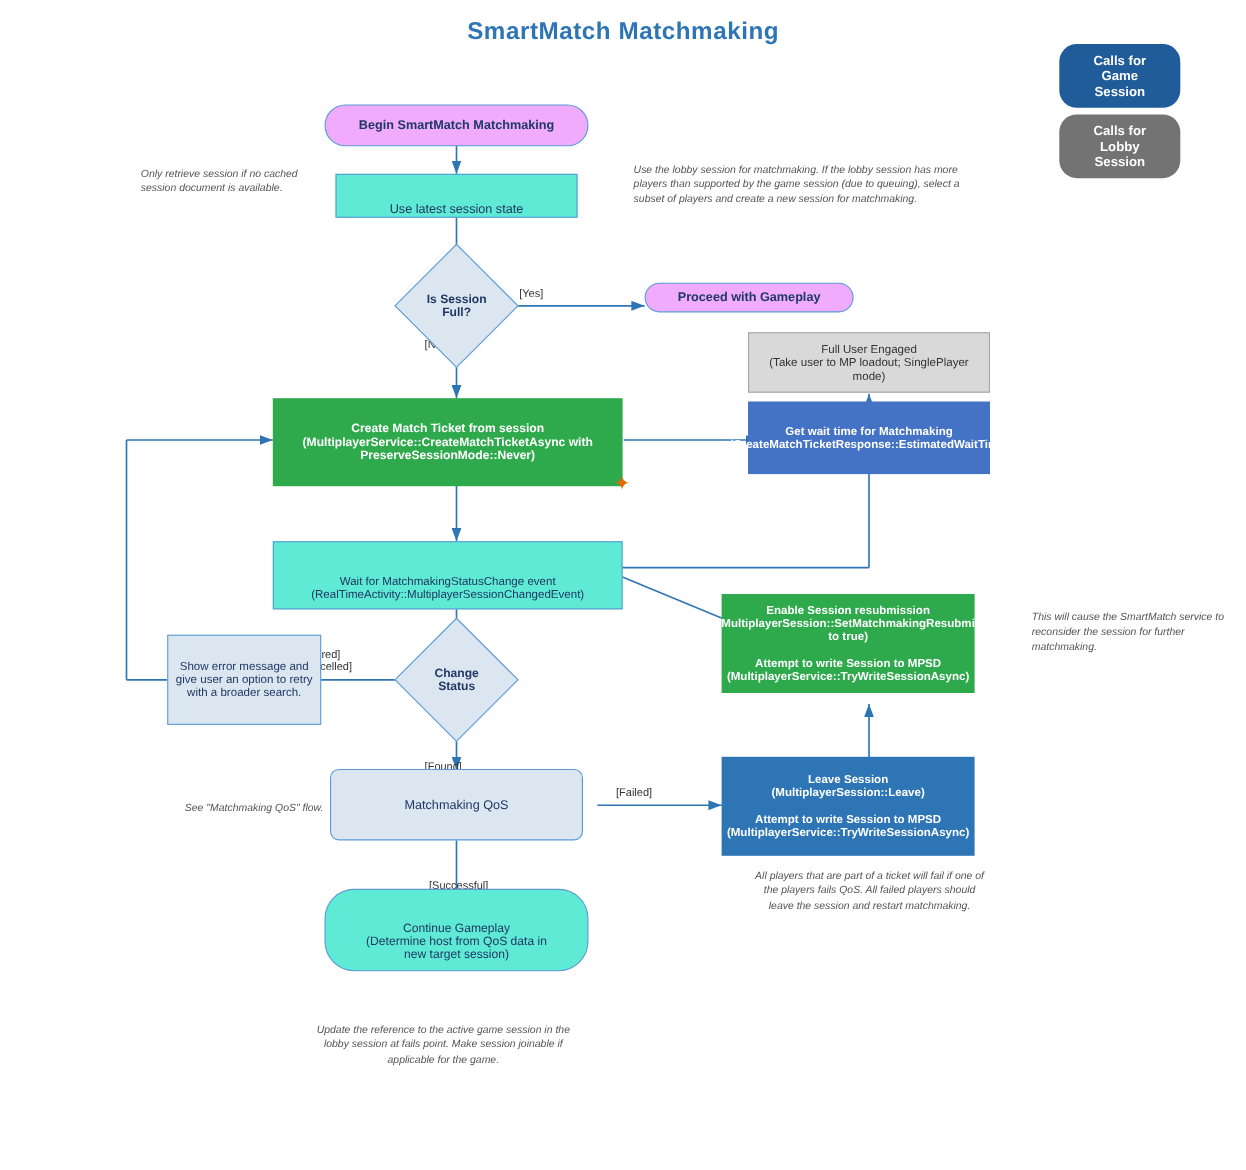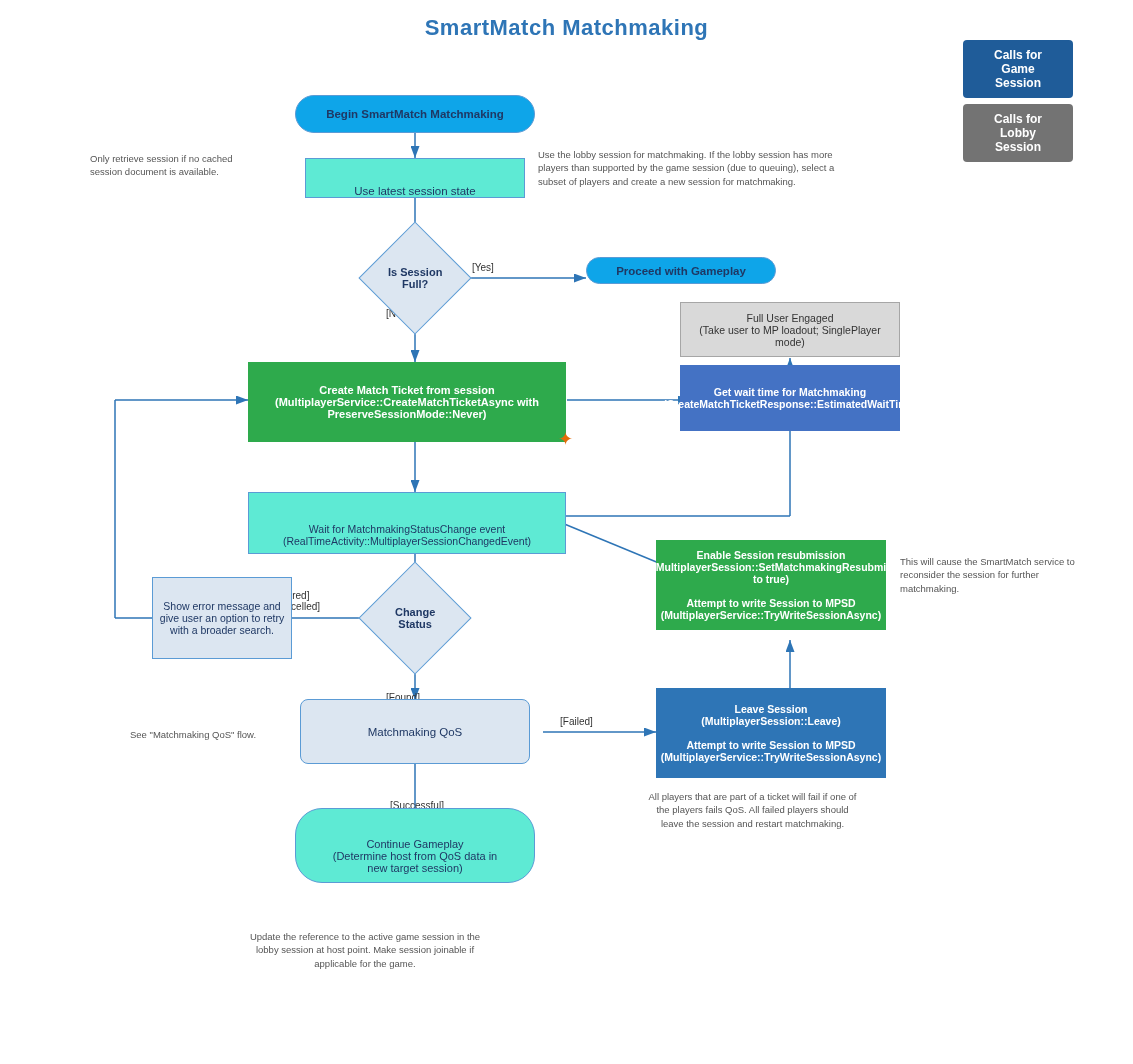--- a/index.html
+++ b/index.html
@@ -32,40 +32,40 @@
       display: flex;
       flex-direction: column;
       gap: 6px;
     }
     .legend-btn {
       padding: 8px 14px;
       font-size: 12px;
       font-weight: bold;
       color: #fff;
       border: none;
-      border-radius: 4px;
+      border-radius: 16px;
       text-align: center;
       width: 110px;
     }
     .legend-btn.blue { background: #1f5c99; }
     .legend-btn.green { background: #737373; }
 
     
     .node {
       position: absolute;
       display: flex;
       align-items: center;
       justify-content: center;
       text-align: center;
       font-size: 11.5px;
     }
     .node.stadium {
       border: 1.5px solid #5b9bd5;
       border-radius: 30px;
-      background: #0ea5e9;
+      background: #f0abfc;
       color: #1f3864;
       font-weight: bold;
     }
     .node.rect-blue-light {
       border: 1.5px solid #5b9bd5;
       background: #5eead4;
       color: #1f3864;
       align-items: flex-end;
     }
     .node.rect-green {
@@ -109,22 +109,24 @@
     .node.rect-error {
       border: 1.5px solid #5b9bd5;
       background: #dce6f1;
       color: #1f3864;
     }
     
     .annot {
       position: absolute;
       font-size: 9.5px;
       color: #555;
+      font-style: italic;
       line-height: 1.4;
       text-align: left;
+      margin-left: 38px;
     }
     
     .arrows-svg {
       position: absolute;
       top: 0; left: 0;
       width: 1133px;
       height: 1064px;
       pointer-events: none;
     }
     
@@ -290,15 +292,15 @@
   <div class="annot" style="left:130px; top:728px; width:130px;">See "Matchmaking QoS" flow.</div>
   <div class="annot" style="left:900px; top:555px; width:180px;">This will cause the SmartMatch
 service to reconsider the session for
 further matchmaking.</div>
   <div class="annot" style="left:645px; top:790px; width:215px; text-align:center;">All players that are part of a ticket will fail
 if one of the players fails QoS. All failed
 players should leave the session and
 restart matchmaking.</div>
   <div class="annot" style="left:245px; top:930px; width:240px; text-align:center;">Update the reference to the active
 game session in the lobby session at
-host point. Make session joinable if
+fails point. Make session joinable if
 applicable for the game.</div>
 </div>
 
 </body></html>

